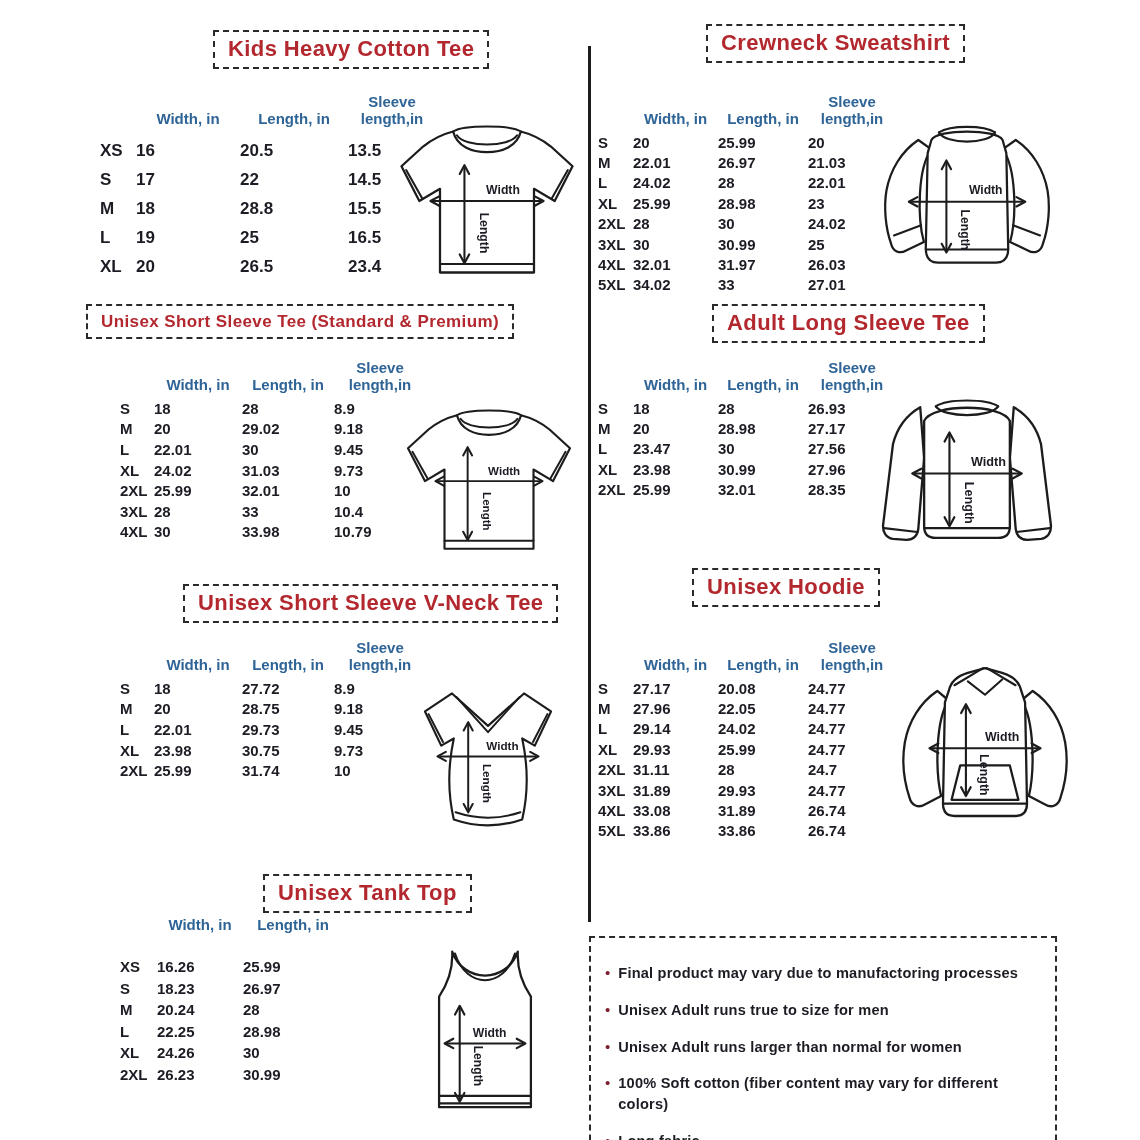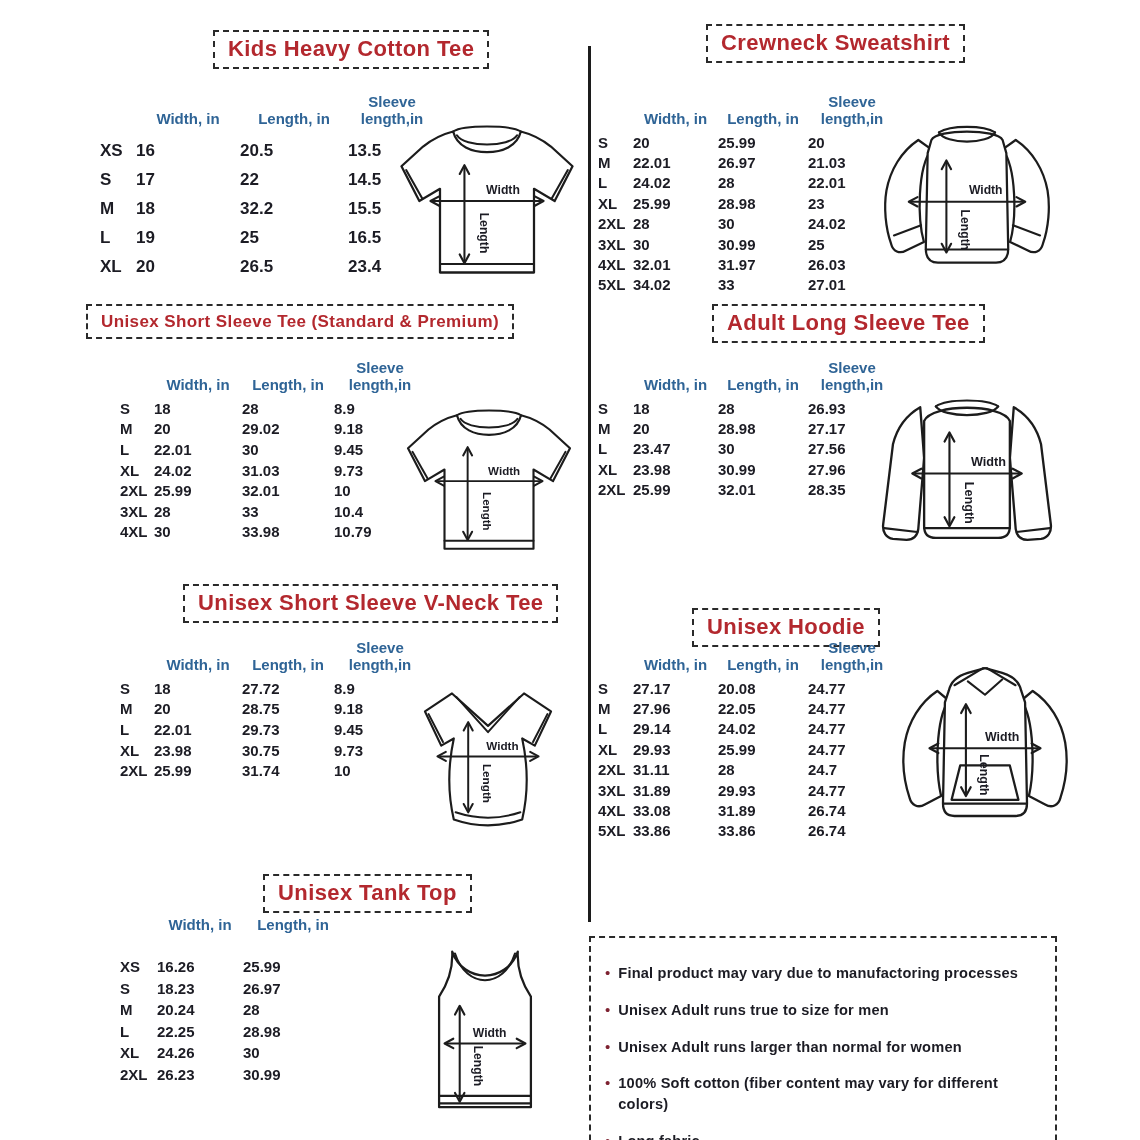--- a/index.html
+++ b/index.html
@@ -98,21 +98,21 @@
           </div>
           <div class="trow">
             <div class="tsize">S</div>
             <div class="tcell">17</div>
             <div class="tcell">22</div>
             <div class="tcell">14.5</div>
           </div>
           <div class="trow">
             <div class="tsize">M</div>
             <div class="tcell">18</div>
-            <div class="tcell">32.2</div>
+            <div class="tcell">28.8</div>
             <div class="tcell">15.5</div>
           </div>
           <div class="trow">
             <div class="tsize">L</div>
             <div class="tcell">19</div>
             <div class="tcell">25</div>
             <div class="tcell">16.5</div>
           </div>
           <div class="trow">
             <div class="tsize">XL</div>
@@ -387,21 +387,21 @@
       <path class="gl" d="M34,51 L50,82"></path>
       <path class="gl" d="M150,82 L166,51"></path>
       <path class="arrow" d="M78,62 L78,158"></path>
       <path class="arrow" d="M46,98 L154,98"></path>
       <text class="dlab" x="116" y="91" text-anchor="middle">Width</text>
       <text class="dlab" x="94" y="128" text-anchor="middle" transform="rotate(90 94 128)">Length</text>
     </svg>
   </div>
 
   <div>
-    <div class="title-box" style="left:692px;top:608px;">Unisex Hoodie</div>
+    <div class="title-box" style="left:692px;top:568px;">Unisex Hoodie</div>
     <div class="table sec-r4" style="left:598px;top:630px;">
       <div class="thead">
           <div class="th-size"></div>
           <div class="th">Width, in</div>
           <div class="th">Length, in</div>
           <div class="th">Sleeve length,in</div>
         </div>
       <div class="tbody">
           <div class="trow">
             <div class="tsize">S</div>

